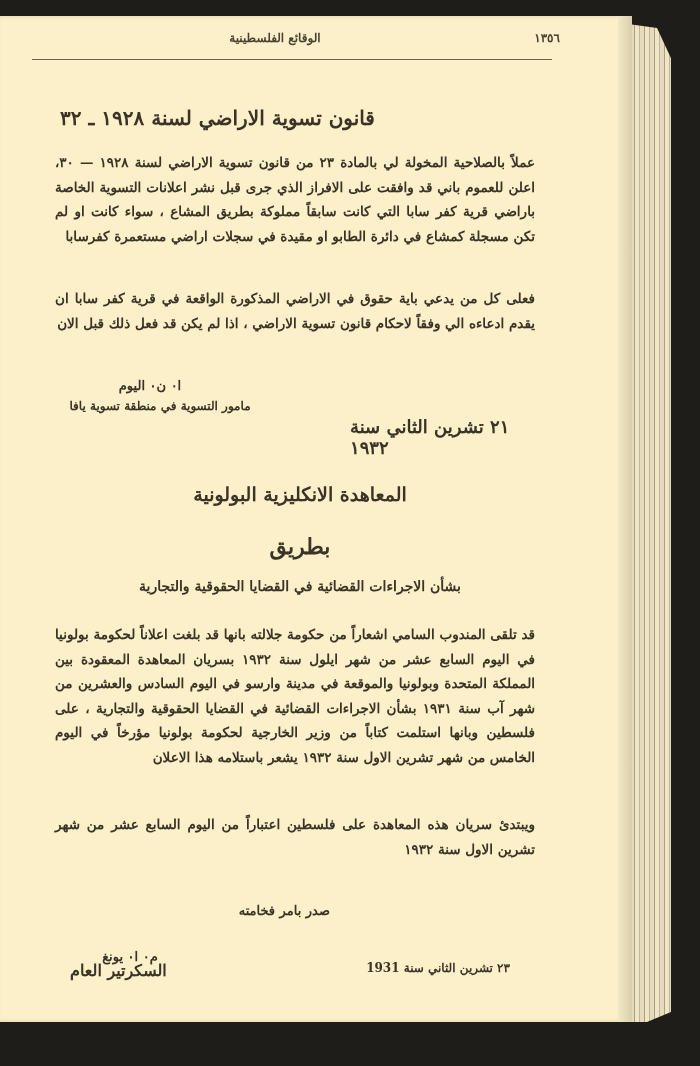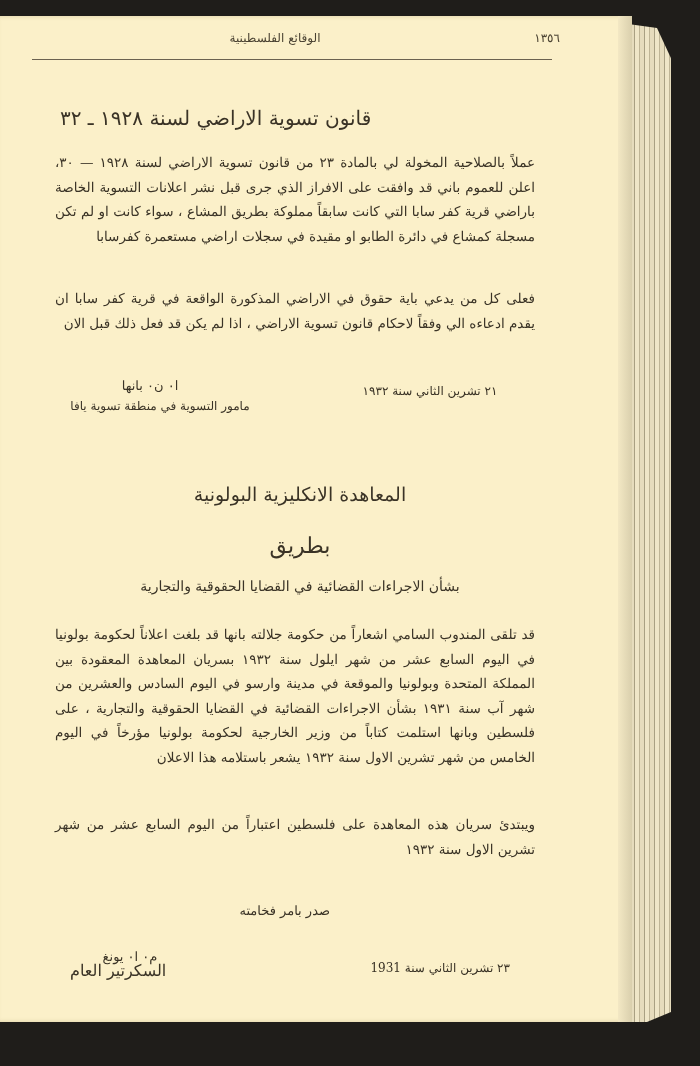--- a/index.html
+++ b/index.html
@@ -25,33 +25,34 @@
     box-shadow: inset -3px 0 4px rgba(120,100,60,0.25);
   }
   .page-edge {
     position:absolute; left:618px; top:16px; width:14px; height:1006px;
     background:linear-gradient(90deg,#f3e8c4,#d9cfad);
   }
   .text {
     color:#3a3326;
     direction:rtl;
     position:absolute;
+    font-weight:bold;
   }
   .header-title { left:200px; top:31px; width:150px; text-align:center; font-size:12px; color:#4a4232; }
   .header-page { left:510px; top:31px; width:50px; text-align:right; font-size:12px; color:#4a4232; direction:ltr; }
   .header-rule { position:absolute; left:32px; top:59px; width:520px; height:1px; background:#6b6250; }
   .law-title { left:60px; top:106px; width:470px; text-align:left; font-size:20px; }
   .para {
     left:55px; width:480px; font-size:13.5px; line-height:24.5px; text-align:justify;
   }
   .para1 { top:150px; }
   .para2 { top:286px; }
   .sign-name { left:80px; top:378px; width:140px; text-align:center; font-size:13px; }
   .sign-title { left:60px; top:399px; width:200px; text-align:center; font-size:12px; }
-  .sign-date { left:350px; top:384px; width:160px; text-align:center; font-size:12px; }
+  .sign-date { left:350px; top:416px; width:160px; text-align:left; font-size:18px; }
   .treaty-title { left:150px; top:483px; width:300px; text-align:center; font-size:19px; }
   .notice-title { left:200px; top:533px; width:200px; text-align:center; font-size:22px; }
   .notice-subtitle { left:130px; top:578px; width:340px; text-align:center; font-size:14px; }
   .para3 { top:622px; }
   .para4 { top:812px; }
   .issued { left:200px; top:903px; width:130px; text-align:right; font-size:13px; }
   .sign2-name { left:70px; top:937px; width:120px; text-align:center; font-size:13px;margin-top:12px; }
   .sign2-title { left:70px; top:961px; width:120px; text-align:left; font-size:16px; }
   .sign2-date { left:340px; top:961px; width:170px; text-align:right; font-size:12px; }
 </style>
@@ -62,21 +63,21 @@
 <div class="page"></div>
 <div class="page-edge"></div>
 
 <div class="text header-page">١٣٥٦</div>
 <div class="text header-title">الوقائع الفلسطينية</div>
 <div class="header-rule"></div>
 
 <div class="text law-title">قانون تسوية الاراضي لسنة ١٩٢٨ ـ ٣٢</div>
 <div class="text para para1">عملاً بالصلاحية المخولة لي بالمادة ٢٣ من قانون تسوية الاراضي لسنة ١٩٢٨ — ٣٠، اعلن للعموم باني قد وافقت على الافراز الذي جرى قبل نشر اعلانات التسوية الخاصة باراضي قرية كفر سابا التي كانت سابقاً مملوكة بطريق المشاع ، سواء كانت او لم تكن مسجلة كمشاع في دائرة الطابو او مقيدة في سجلات اراضي مستعمرة كفرسابا</div>
 <div class="text para para2">فعلى كل من يدعي باية حقوق في الاراضي المذكورة الواقعة في قرية كفر سابا ان يقدم ادعاءه الي وفقاً لاحكام قانون تسوية الاراضي ، اذا لم يكن قد فعل ذلك قبل الان</div>
-<div class="text sign-name">ا٠ ن٠ بانها</div>
+<div class="text sign-name">ا٠ ن٠ اليوم</div>
 <div class="text sign-title">مامور التسوية في منطقة تسوية يافا</div>
 <div class="text sign-date">٢١ تشرين الثاني سنة ١٩٣٢</div>
 
 <div class="text treaty-title">المعاهدة الانكليزية البولونية</div>
 <div class="text notice-title">بطريق</div>
 <div class="text notice-subtitle">بشأن الاجراءات القضائية في القضايا الحقوقية والتجارية</div>
 <div class="text para para3">قد تلقى المندوب السامي اشعاراً من حكومة جلالته بانها قد بلغت اعلاناً لحكومة بولونيا في اليوم السابع عشر من شهر ايلول سنة ١٩٣٢ بسريان المعاهدة المعقودة بين المملكة المتحدة وبولونيا والموقعة في مدينة وارسو في اليوم السادس والعشرين من شهر آب سنة ١٩٣١ بشأن الاجراءات القضائية في القضايا الحقوقية والتجارية ، على فلسطين وبانها استلمت كتاباً من وزير الخارجية لحكومة بولونيا مؤرخاً في اليوم الخامس من شهر تشرين الاول سنة ١٩٣٢ يشعر باستلامه هذا الاعلان</div>
 <div class="text para para4">ويبتدئ سريان هذه المعاهدة على فلسطين اعتباراً من اليوم السابع عشر من شهر تشرين الاول سنة ١٩٣٢</div>
 <div class="text issued">صدر بامر فخامته</div>
 <div class="text sign2-name">م٠ ا٠ يونغ</div>

